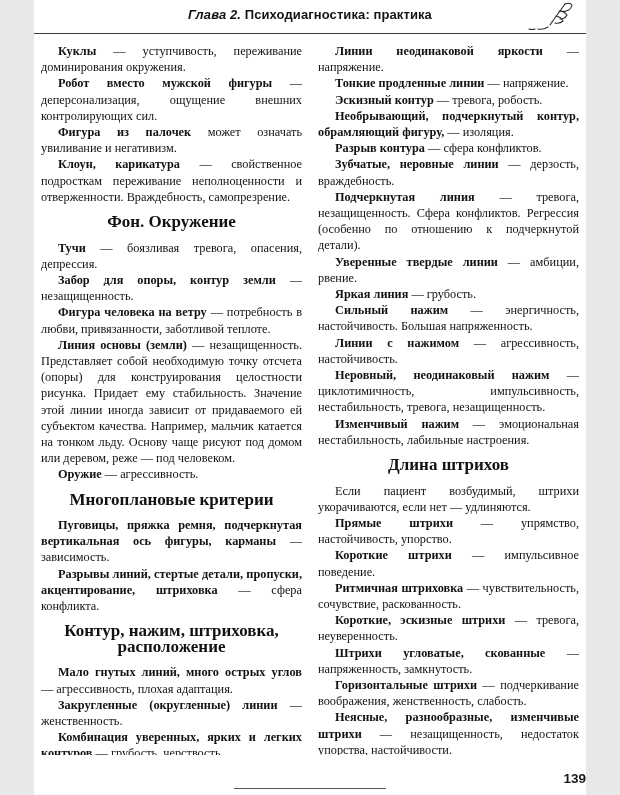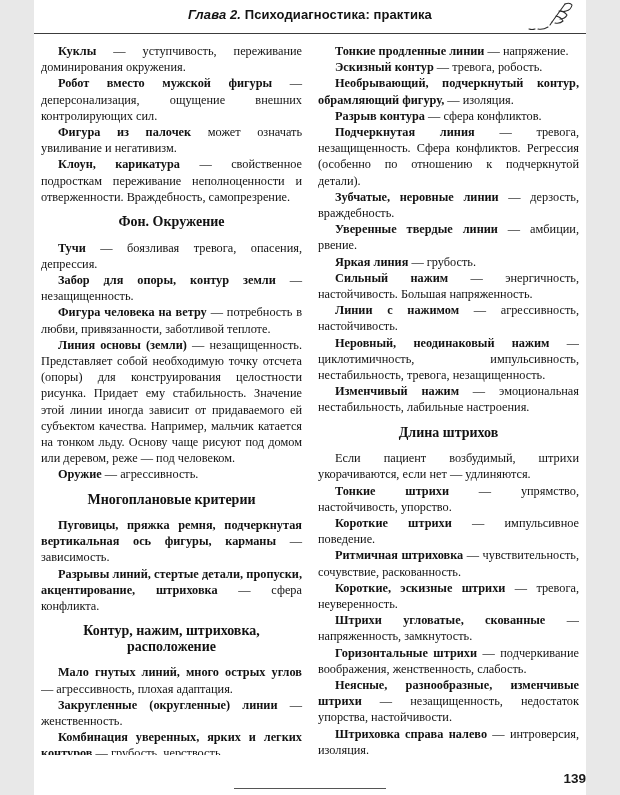--- a/index.html
+++ b/index.html
@@ -37,21 +37,21 @@
     margin:0;
     text-indent:17px;
     text-align:justify;
     font-size:12.3px;
     line-height:16.2px;
   }
   .para b{font-weight:bold;}
   .sec-heading{
     font-weight:bold;
     text-align:center;
-    font-size:14px;
+    font-size:17px;
     line-height:15.5px;
     margin:9px 0 10px 0;
     white-space:pre-line;
   }
   
   .footer{
     position:absolute;left:0;right:0;bottom:6px;
     text-align:right;
   }
   .page-number{
@@ -105,35 +105,36 @@
         <p class="para"><b>Пуговицы, пряжка ремня, подчеркнутая вертикальная ось фигуры, карманы</b> — зависимость.</p>
         <p class="para"><b>Разрывы линий, стертые детали, пропуски, акцентирование, штриховка</b> — сфера конфликта.</p>
         <div class="sec-heading">Контур, нажим, штриховка,
 расположение</div>
         <p class="para"><b>Мало гнутых линий, много острых углов</b> — агрессивность, плохая адаптация.</p>
         <p class="para"><b>Закругленные (округленные) линии</b> — женственность.</p>
         <p class="para"><b>Комбинация уверенных, ярких и легких контуров</b> — грубость, черствость.</p>
         <p class="para"><b>Контур неяркий, неясный</b> — боязливость, робость.</p>
       </div>
     <div class="col" id="col-right">
+        <p class="para"><b>Линии неодинаковой яркости</b> — напряжение.</p>
         <p class="para"><b>Тонкие продленные линии</b> — напряжение.</p>
         <p class="para"><b>Эскизный контур</b> — тревога, робость.</p>
         <p class="para"><b>Необрывающий, подчеркнутый контур, обрамляющий фигуру,</b> — изоляция.</p>
         <p class="para"><b>Разрыв контура</b> — сфера конфликтов.</p>
+        <p class="para"><b>Зубчатые, неровные линии</b> — дерзость, враждебность.</p>
         <p class="para"><b>Подчеркнутая линия</b> — тревога, незащищенность. Сфера конфликтов. Регрессия (особенно по отношению к подчеркнутой детали).</p>
-        <p class="para"><b>Зубчатые, неровные линии</b> — дерзость, враждебность.</p>
         <p class="para"><b>Уверенные твердые линии</b> — амбиции, рвение.</p>
         <p class="para"><b>Яркая линия</b> — грубость.</p>
         <p class="para"><b>Сильный нажим</b> — энергичность, настойчивость. Большая напряженность.</p>
         <p class="para"><b>Линии с нажимом</b> — агрессивность, настойчивость.</p>
         <p class="para"><b>Неровный, неодинаковый нажим</b> — циклотимичность, импульсивность, нестабильность, тревога, незащищенность.</p>
         <p class="para"><b>Изменчивый нажим</b> — эмоциональная нестабильность, лабильные настроения.</p>
         <div class="sec-heading">Длина штрихов</div>
         <p class="para">Если пациент возбудимый, штрихи укорачиваются, если нет — удлиняются.</p>
-        <p class="para"><b>Тонкие штрихи</b> — упрямство, настойчивость, упорство.</p>
+        <p class="para"><b>Прямые штрихи</b> — упрямство, настойчивость, упорство.</p>
         <p class="para"><b>Короткие штрихи</b> — импульсивное поведение.</p>
         <p class="para"><b>Ритмичная штриховка</b> — чувствительность, сочувствие, раскованность.</p>
         <p class="para"><b>Короткие, эскизные штрихи</b> — тревога, неуверенность.</p>
         <p class="para"><b>Штрихи угловатые, скованные</b> — напряженность, замкнутость.</p>
         <p class="para"><b>Горизонтальные штрихи</b> — подчеркивание воображения, женственность, слабость.</p>
         <p class="para"><b>Неясные, разнообразные, изменчивые штрихи</b> — незащищенность, недостаток упорства, настойчивости.</p>
         <p class="para"><b>Штриховка справа налево</b> — интроверсия, изоляция.</p>
       </div>
   </div>
 

